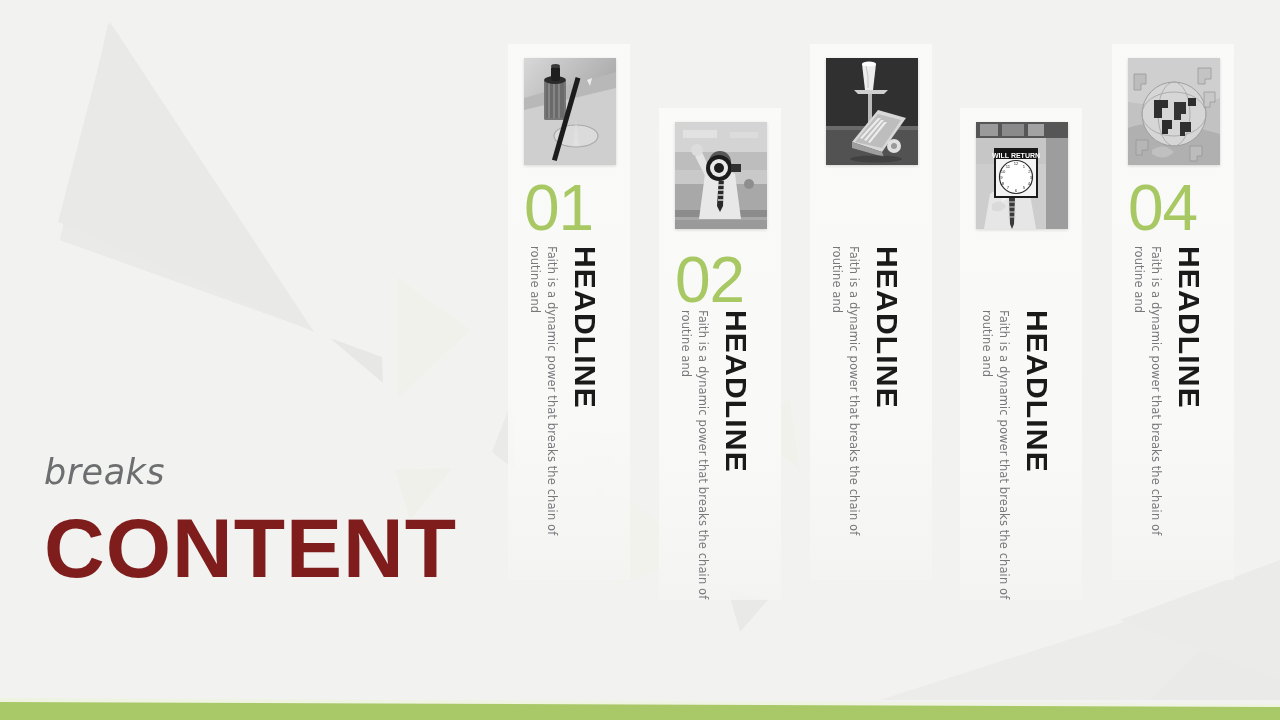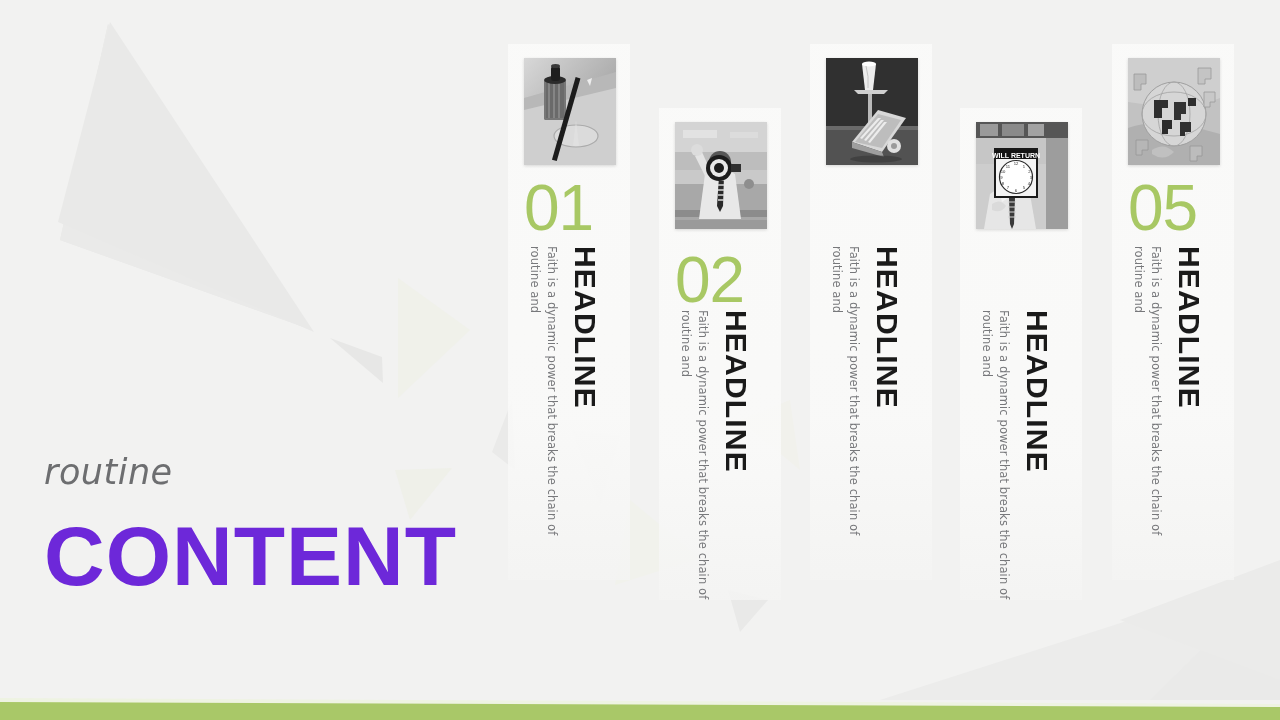--- a/index.html
+++ b/index.html
@@ -26,24 +26,24 @@
     font-weight:400;
     font-size:35px;
     color:#6d6e70;
     letter-spacing:0.5px;
     line-height:1;
   }
   .content-title {
     font-family:"Liberation Sans", sans-serif;
     font-weight:bold;
     font-size:84px;
-    color:#6d28d9;
+    color:#7f1d1d;
     letter-spacing:1px;
     line-height:1.05;
-    margin-top:22px;
+    margin-top:14px;
   }
 
   
   .columns {
     position:absolute;
     left:492px;
     top:0;
     width:788px;
     height:588px;
     z-index:4;
@@ -153,21 +153,21 @@
   <polygon points="728,590 768,600 740,632" fill="#e9e9e8"></polygon>
   <polygon points="740,420 790,400 800,470" fill="#f1f1ec"></polygon>
 
   <polygon points="1280,570 1280,700 1040,700" fill="#eaeae9"></polygon>
   <polygon points="1280,572 1150,700 880,700" fill="#ececeb"></polygon>
 
   <polygon points="1120,620 1280,560 1280,680" fill="#ebebea"></polygon>
 </svg>
 
 <div class="title-block">
-  <div class="welcome">routine</div>
+  <div class="welcome">breaks</div>
   <div class="content-title">CONTENT</div>
 </div>
 
 <div class="columns">
 
   <div class="col up" style="left:16px">
     <div class="panel"></div>
     <div class="thumb">
       <svg viewBox="0 0 92 107" preserveAspectRatio="none">
         <defs>
@@ -337,21 +337,21 @@
         <path d="M60 40 h8 v8 h-8 z" fill="#2e2e2e"></path>
 
         <path d="M6 16 h12 v10 h-5 v6 h-7 z" fill="#bdbdbd" stroke="#9a9a9a" stroke-width="0.8"></path>
         <path d="M70 10 h13 v11 h-6 v5 h-7 z" fill="#c4c4c4" stroke="#9a9a9a" stroke-width="0.8"></path>
         <path d="M76 34 h11 v10 h-5 v5 h-6 z" fill="#c8c8c8" stroke="#9a9a9a" stroke-width="0.8"></path>
         <path d="M8 82 h12 v10 h-6 v5 h-6 z" fill="#b6b6b6" stroke="#979797" stroke-width="0.8"></path>
         <path d="M62 88 h12 v10 h-5 v5 h-7 z" fill="#bcbcbc" stroke="#979797" stroke-width="0.8"></path>
         <path d="M24 92 q12 -8 22 2 q-10 10 -22 2 z" fill="#c0c0c0"></path>
       </svg>
     </div>
-    <div class="num">05</div>
+    <div class="num">04</div>
     <div class="vtext">
       <div class="vrot headline">HEADLINE</div>
       <div class="vrot body">Faith is a dynamic power that breaks the chain of routine and</div>
     </div>
   </div>
 
 </div>
 
 <svg id="greenbar" viewBox="0 0 1280 26" preserveAspectRatio="none">
   <polygon points="0,6 1280,12 1280,26 0,26" fill="#a9c868"></polygon>

